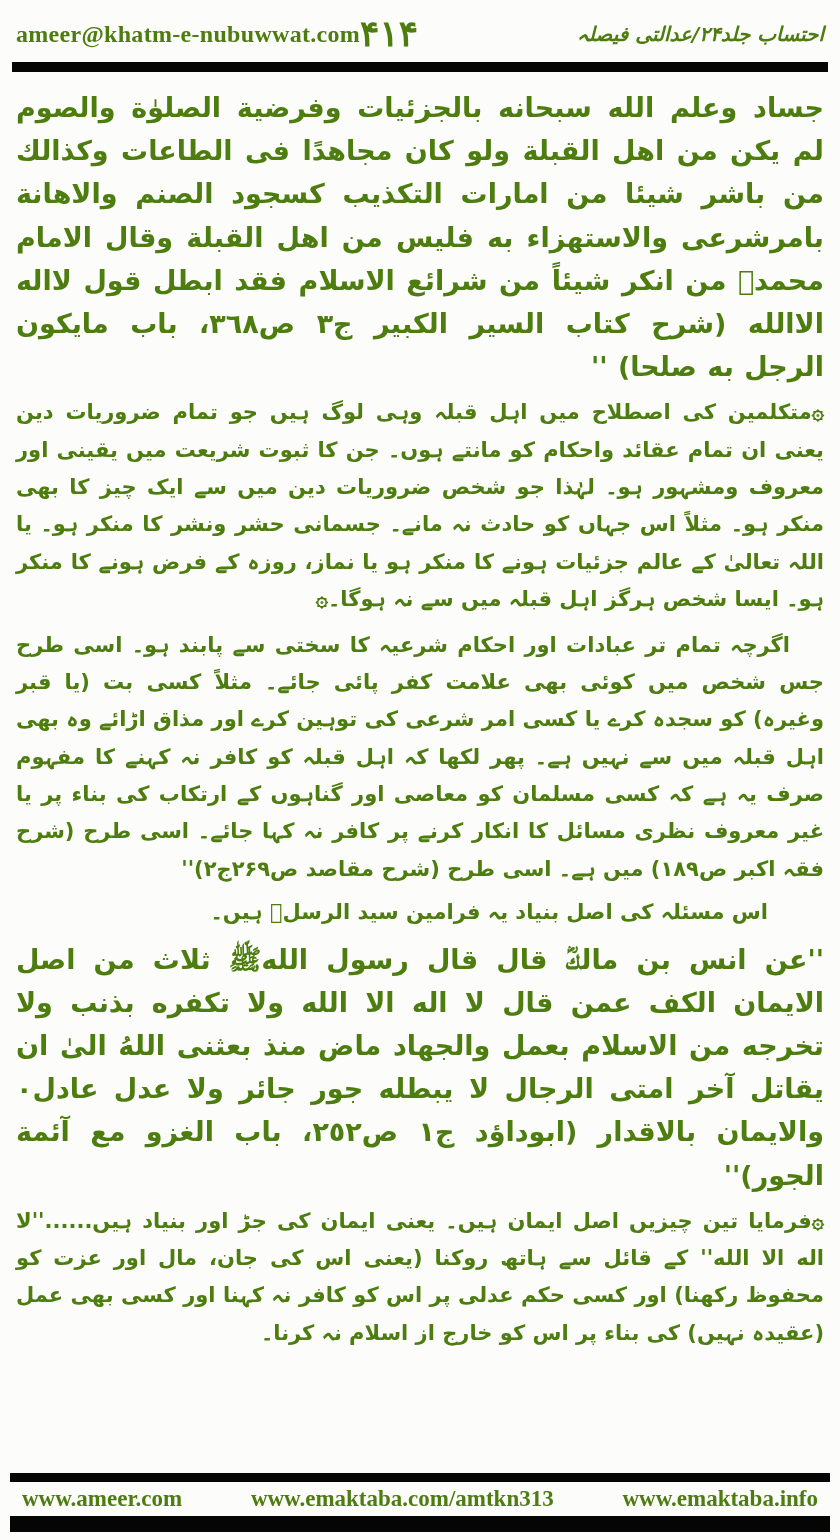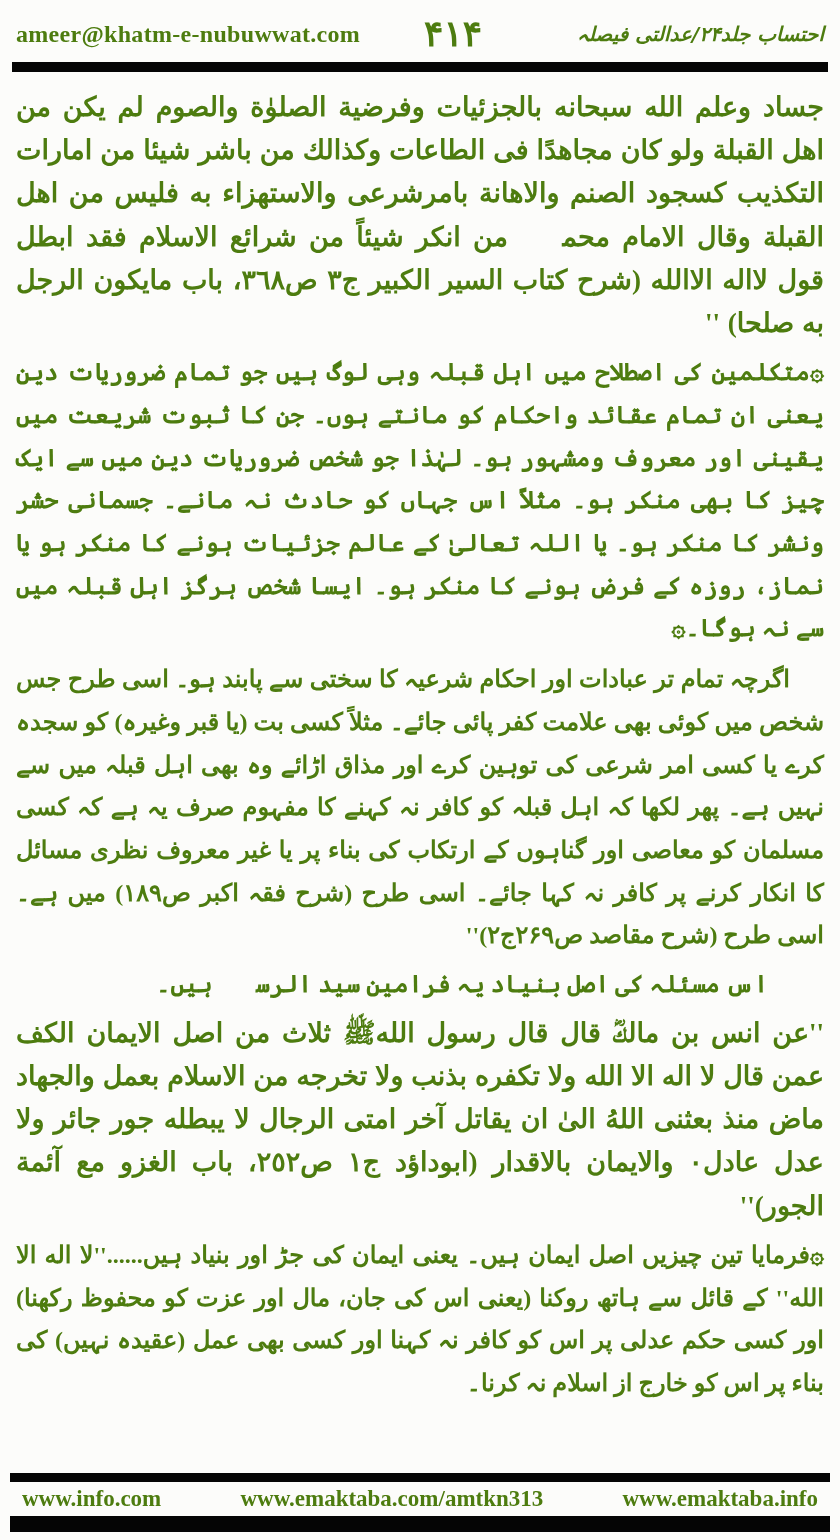--- a/index.html
+++ b/index.html
@@ -28,21 +28,20 @@
     font-family: "Liberation Serif", serif;
     font-weight: bold;
     font-size: 24px;
     letter-spacing: 0.3px;
     white-space: nowrap;
   }
   .header-pageno {
     font-family: Liberation Serif, serif;
     font-weight: bold;
     font-size: 36px;
-    margin-left: 64px;
     line-height: 1;
   }
   .header-title {
     margin-left: auto;
     direction: rtl;
     font-weight: bold;
     font-size: 20px;
     white-space: nowrap;
     font-style: italic;
   }
@@ -54,29 +53,29 @@
   }
 
   
   .body-text {
     flex: 1;
     direction: rtl;
     text-align: justify;
     padding: 4px 16px 0 16px;
     overflow: hidden;
   }
-  .para { margin-bottom: 6px; font-family: Liberation Serif, serif; }
+  .para { margin-bottom: 6px; }
   .ar {
     font-size: 27px;
     font-weight: bold;
     line-height: 1.6;
     word-spacing: 1px;
   }
   .ur {
-    font-size: 24px;
+    font-size: 21px;
     font-weight: bold;
     line-height: 1.78;
   }
   .indent-1 { text-indent: 34px; margin-top: 8px; }
   .indent-2 { text-indent: 56px; }
 
   
   .footer { margin-top: auto; padding-bottom: 8px; }
   .footer-bar-top {
     height: 9px;
@@ -116,20 +115,20 @@
     <p class="para ur">۞متکلمین کی اصطلاح میں اہل قبلہ وہی لوگ ہیں جو تمام ضروریات دین یعنی ان تمام عقائد واحکام کو مانتے ہوں۔ جن کا ثبوت شریعت میں یقینی اور معروف ومشہور ہو۔ لہٰذا جو شخص ضروریات دین میں سے ایک چیز کا بھی منکر ہو۔ مثلاً اس جہاں کو حادث نہ مانے۔ جسمانی حشر ونشر کا منکر ہو۔ یا اللہ تعالیٰ کے عالم جزئیات ہونے کا منکر ہو یا نماز، روزہ کے فرض ہونے کا منکر ہو۔ ایسا شخص ہرگز اہل قبلہ میں سے نہ ہوگا۔۞</p>
     <p class="para ur indent-1">اگرچہ تمام تر عبادات اور احکام شرعیہ کا سختی سے پابند ہو۔ اسی طرح جس شخص میں کوئی بھی علامت کفر پائی جائے۔ مثلاً کسی بت (یا قبر وغیرہ) کو سجدہ کرے یا کسی امر شرعی کی توہین کرے اور مذاق اڑائے وہ بھی اہل قبلہ میں سے نہیں ہے۔ پھر لکھا کہ اہل قبلہ کو کافر نہ کہنے کا مفہوم صرف یہ ہے کہ کسی مسلمان کو معاصی اور گناہوں کے ارتکاب کی بناء پر یا غیر معروف نظری مسائل کا انکار کرنے پر کافر نہ کہا جائے۔ اسی طرح (شرح فقہ اکبر ص۱۸۹) میں ہے۔ اسی طرح (شرح مقاصد ص۲۶۹ج۲)''</p>
     <p class="para ur indent-2">اس مسئلہ کی اصل بنیاد یہ فرامین سید الرسلؐ ہیں۔</p>
     <p class="para ar">''عن انس بن مالكؓ قال قال رسول اللهﷺ ثلاث من اصل الايمان الكف عمن قال لا اله الا الله ولا تكفره بذنب ولا تخرجه من الاسلام بعمل والجهاد ماض منذ بعثنى اللهُ الىٰ ان يقاتل آخر امتى الرجال لا يبطله جور جائر ولا عدل عادل۰ والايمان بالاقدار (ابوداؤد ج١ ص٢٥٢، باب الغزو مع آئمة الجور)''</p>
     <p class="para ur">۞فرمایا تین چیزیں اصل ایمان ہیں۔ یعنی ایمان کی جڑ اور بنیاد ہیں......''لا اله الا الله'' کے قائل سے ہاتھ روکنا (یعنی اس کی جان، مال اور عزت کو محفوظ رکھنا) اور کسی حکم عدلی پر اس کو کافر نہ کہنا اور کسی بھی عمل (عقیدہ نہیں) کی بناء پر اس کو خارج از اسلام نہ کرنا۔</p>
   </div>
 
   <div class="footer">
     <div class="footer-bar-top"></div>
     <div class="footer-links">
-      <span>www.info.com</span>
+      <span>www.ameer.com</span>
       <span>www.emaktaba.com/amtkn313</span>
       <span>www.emaktaba.info</span>
     </div>
     <div class="footer-bar-bottom"></div>
   </div>
 
 </div>
 
 </body></html>

